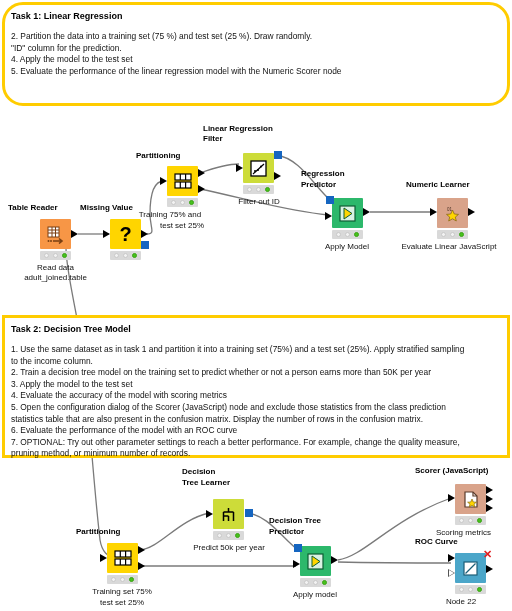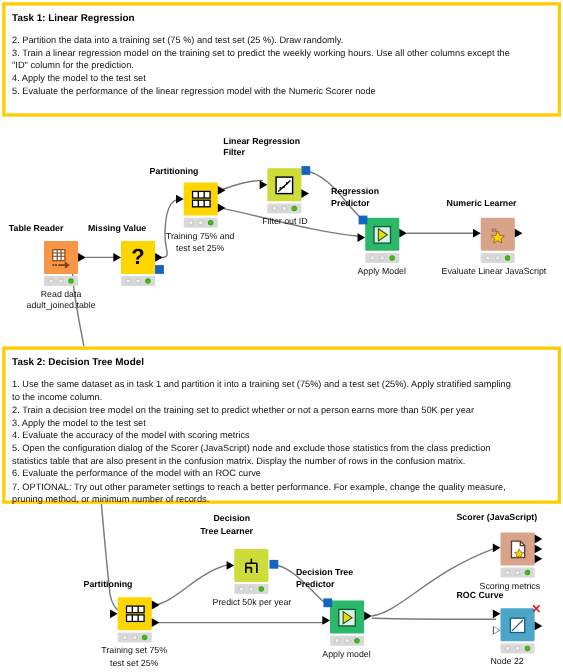--- a/index.html
+++ b/index.html
@@ -122,24 +122,23 @@
       <path d="M140,566 C200,566 250,566 296,566"></path>
 
       <path d="M247,513 C268,515 282,538 298,550"></path>
 
       <path d="M338,560 C365,556 390,520 451,498"></path>
 
       <path d="M338,562 C380,563 415,563 451,563"></path>
     </g>
   </svg>
 
-  <div class="note" style="left:2px;top:2px;width:508px;height:104px;">
+  <div class="note" style="left:2px;top:2px;width:508px;height:104px;border-radius:21px;">
     <div class="note-title">Task 1: Linear Regression</div>
     <div class="note-line">2. Partition the data into a training set (75 %) and test set (25 %). Draw randomly.</div>
-    <div class="note-line">3. Train a linear regression model on the training set to predict the weekly working hours. Use all other columns except the</div>
     <div class="note-line">"ID" column for the prediction.</div>
     <div class="note-line">4. Apply the model to the test set</div>
     <div class="note-line">5. Evaluate the performance of the linear regression model with the Numeric Scorer node</div>
   </div>
 
   <div class="note" style="left:2px;top:315px;width:508px;height:143px;">
     <div class="note-title">Task 2: Decision Tree Model</div>
     <div class="note-line">1. Use the same dataset as in task 1 and partition it into a training set (75%) and a test set (25%). Apply stratified sampling</div>
     <div class="note-line">to the income column.</div>
     <div class="note-line">2. Train a decision tree model on the training set to predict whether or not a person earns more than 50K per year</div>
@@ -204,21 +203,21 @@
       </svg>
     </div>
     <div class="port" style="left:160px;top:177px;"></div>
     <div class="port" style="left:198px;top:169px;"></div>
     <div class="port" style="left:198px;top:185px;"></div>
     <div class="status" style="left:167px;top:198px;">
       <i></i>
       <i></i>
       <i class="on"></i>
     </div>
-    <div class="node-sub" style="left:136px;top:210px;width:92px;">Training 75% and</div>
+    <div class="node-sub" style="left:124px;top:210px;width:92px;">Training 75% and</div>
     <div class="node-sub" style="left:136px;top:221px;width:92px;">test set 25%</div>
   </div>
 
   <div class="node">
     <div class="node-label" style="left:203px;top:124px;width:110px;">Linear Regression</div>
     <div class="node-label" style="left:203px;top:134px;width:110px;">Filter</div>
     <div class="node-body" style="left:243px;top:153px;background:#CDDC39;">
       <svg width="19" height="19" viewBox="0 0 19 19" class="node-ico">
         <rect x="2" y="2" width="15" height="15" fill="#fff" stroke="#000" stroke-width="1.3"></rect>
         <line x1="4" y1="15" x2="15" y2="5" stroke="#000" stroke-width="1.2"></line>
@@ -294,21 +293,21 @@
     <div class="status" style="left:107px;top:575px;">
       <i></i>
       <i></i>
       <i class="on"></i>
     </div>
     <div class="node-sub" style="left:76px;top:587px;width:92px;">Training set 75%</div>
     <div class="node-sub" style="left:76px;top:598px;width:92px;">test set 25%</div>
   </div>
 
   <div class="node">
-    <div class="node-label" style="left:194px;top:467px;width:92px;">Decision</div>
+    <div class="node-label" style="left:182px;top:467px;width:92px;">Decision</div>
     <div class="node-label" style="left:182px;top:478px;width:92px;">Tree Learner</div>
     <div class="node-body" style="left:213px;top:499px;background:#CDDC39;">
       <svg width="19" height="17" viewBox="0 0 19 17" class="node-ico">
         <g stroke="#000" stroke-width="1.5" fill="none">
           <line x1="9.5" y1="2" x2="9.5" y2="6"></line>
           <line x1="4.5" y1="6" x2="14.5" y2="6"></line>
           <line x1="4.5" y1="6" x2="4.5" y2="10"></line>
           <line x1="14.5" y1="6" x2="14.5" y2="10"></line>
           <line x1="4.5" y1="10" x2="4.5" y2="15"></line>
           <line x1="14.5" y1="10" x2="14.5" y2="15"></line>

